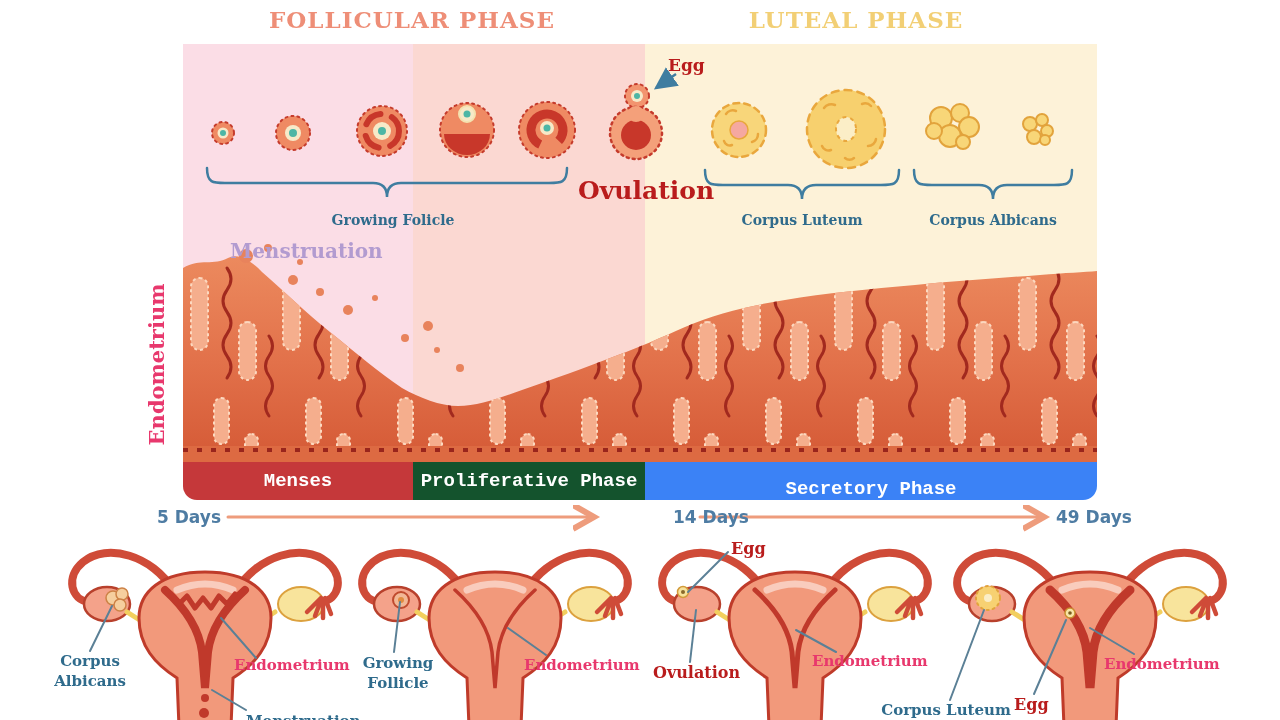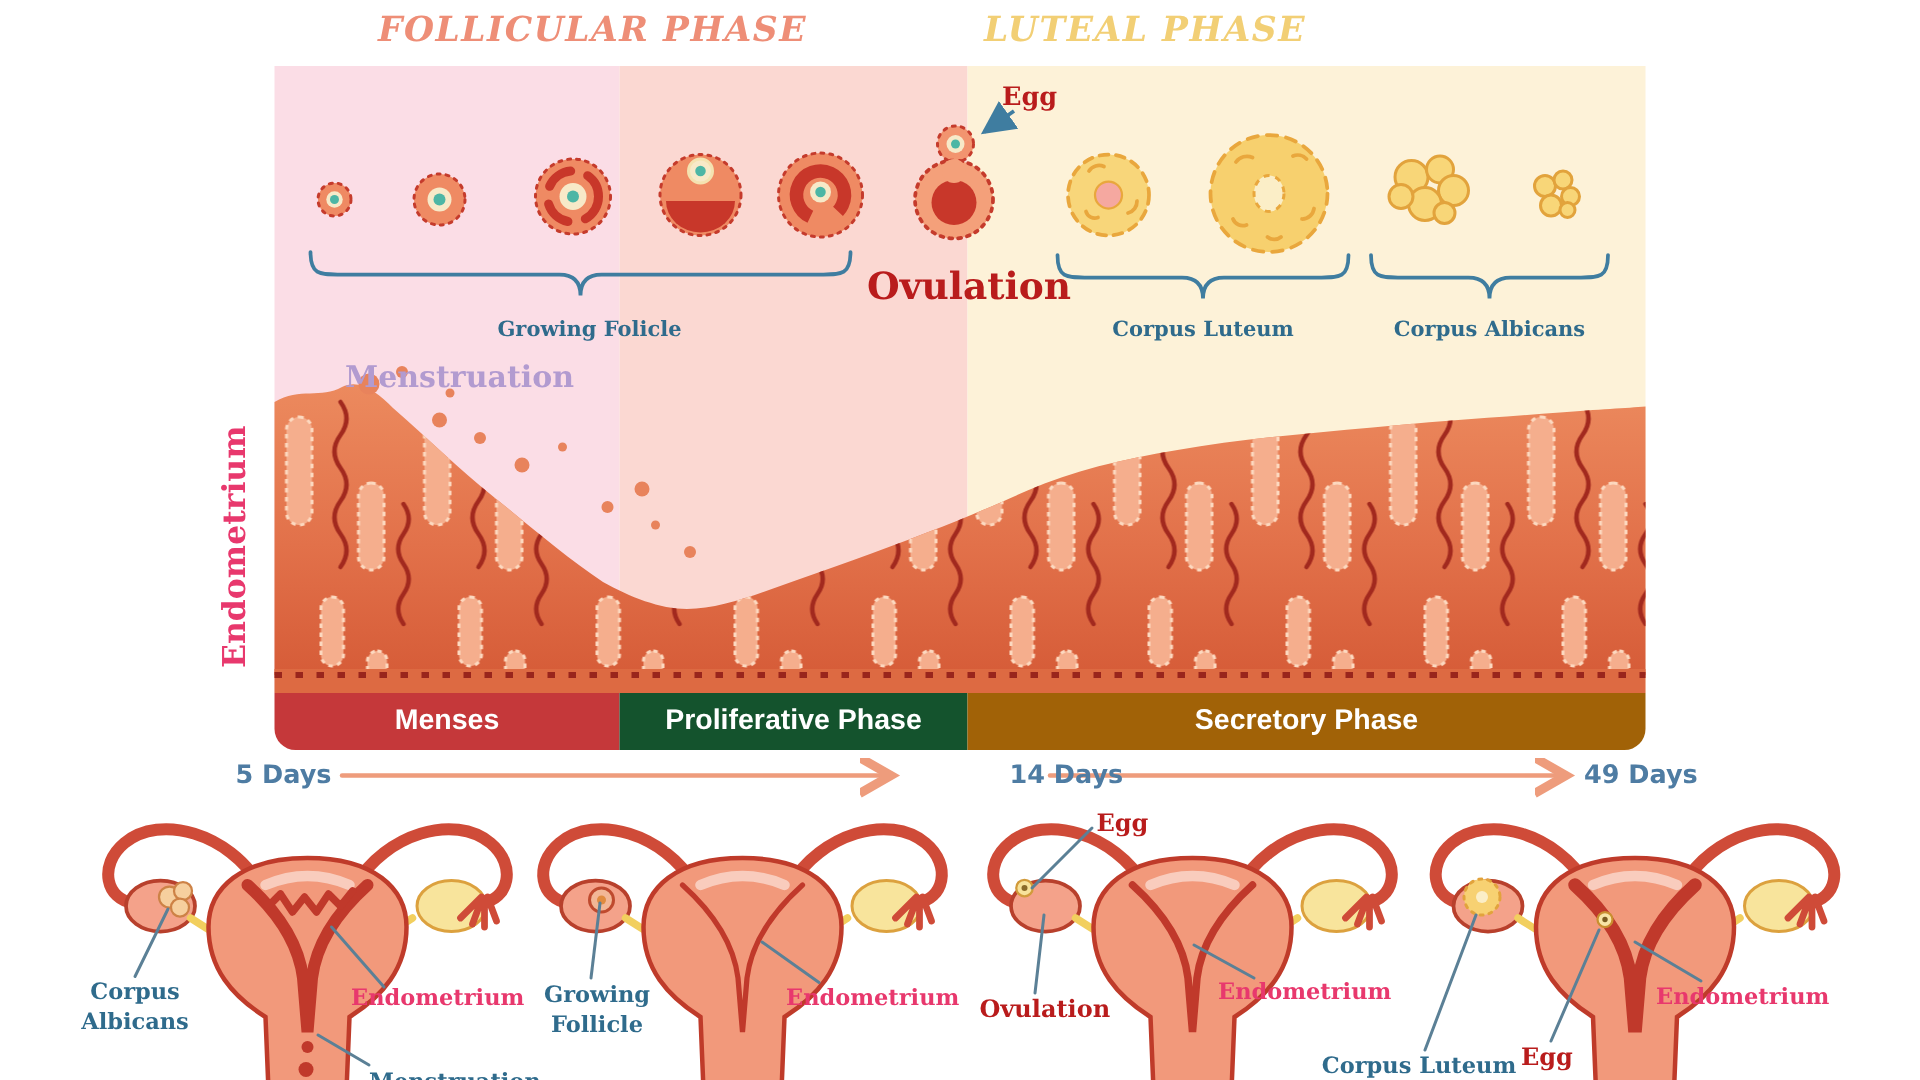--- a/index.html
+++ b/index.html
@@ -3,42 +3,42 @@
 <meta charset="utf-8">
 <style>
   html,body{margin:0;padding:0;}
   body{
     position:relative;width:1280px;height:720px;overflow:hidden;
     background:#ffffff;font-family:"DejaVu Serif",serif;
   }
   svg{display:block;}
   .abs{position:absolute;}
   .lbl{position:absolute;font-family:"DejaVu Serif",serif;font-weight:bold;white-space:nowrap;}
-  .title{font-size:23px;letter-spacing:1px;text-align:left;width:320px;font-style:italic;}
+  .title{font-size:23px;letter-spacing:1px;text-align:center;width:320px;}
   .title.follicular{color:#ee8e77;left:252px;top:6px;}
-  .title.luteal{color:#f2cf75;left:656px;top:6px;}
+  .title.luteal{color:#f2cf75;left:696px;top:6px;}
   .red-lbl{color:#b91c1c;}
   .teal-lbl{color:#2f6b8c;}
   .pink-lbl{color:#e8386d;}
   .purple-lbl{color:#b29bd0;}
   .egg-top{left:668px;top:55px;font-size:17px;}
   .ovulation-top{left:578px;top:176px;font-size:25px;}
   .brace-lbl{font-size:14px;text-align:center;width:220px;}
   .menstruation-top{left:230px;top:239px;font-size:20px;}
   .endo-axis{
     left:36px;top:352px;width:240px;font-size:21px;text-align:center;
     transform:rotate(-90deg);transform-origin:center center;
   }
   .phase-bar{
     position:absolute;top:462px;height:38px;display:flex;align-items:center;justify-content:center;
-    color:#ffffff;font-weight:bold;font-size:19px;font-family:Liberation Sans, sans-serif;
+    color:#ffffff;font-weight:bold;font-size:19px;font-family:Liberation Mono, monospace;
   }
   .bar-menses{left:183px;width:230px;background:#c5383a;border-radius:0 0 0 14px;}
   .bar-prolif{left:413px;width:232px;background:#14532d;}
-  .bar-secret{left:645px;width:452px;background:#a16207;border-radius:0 0 14px 0;}
+  .bar-secret{left:645px;width:452px;background:#3b82f6;border-radius:0 0 14px 0;align-items:flex-end;}
   .tl{position:absolute;top:507px;font-family:"DejaVu Sans",sans-serif;font-weight:bold;
       font-size:17px;color:#4e7ca3;}
   .tl-0{left:157px;}
   .tl-14{left:625px;margin-left:48px;}
   .tl-28{left:1056px;}
   .u-lbl{font-size:15px;line-height:1.3;}
   .wrap{white-space:normal;text-align:center;}
   .u0-feature{left:44px;top:652px;width:92px;}
   .u0-endo{left:234px;top:656px;}
   .u0-extra{left:246px;top:712px;}

